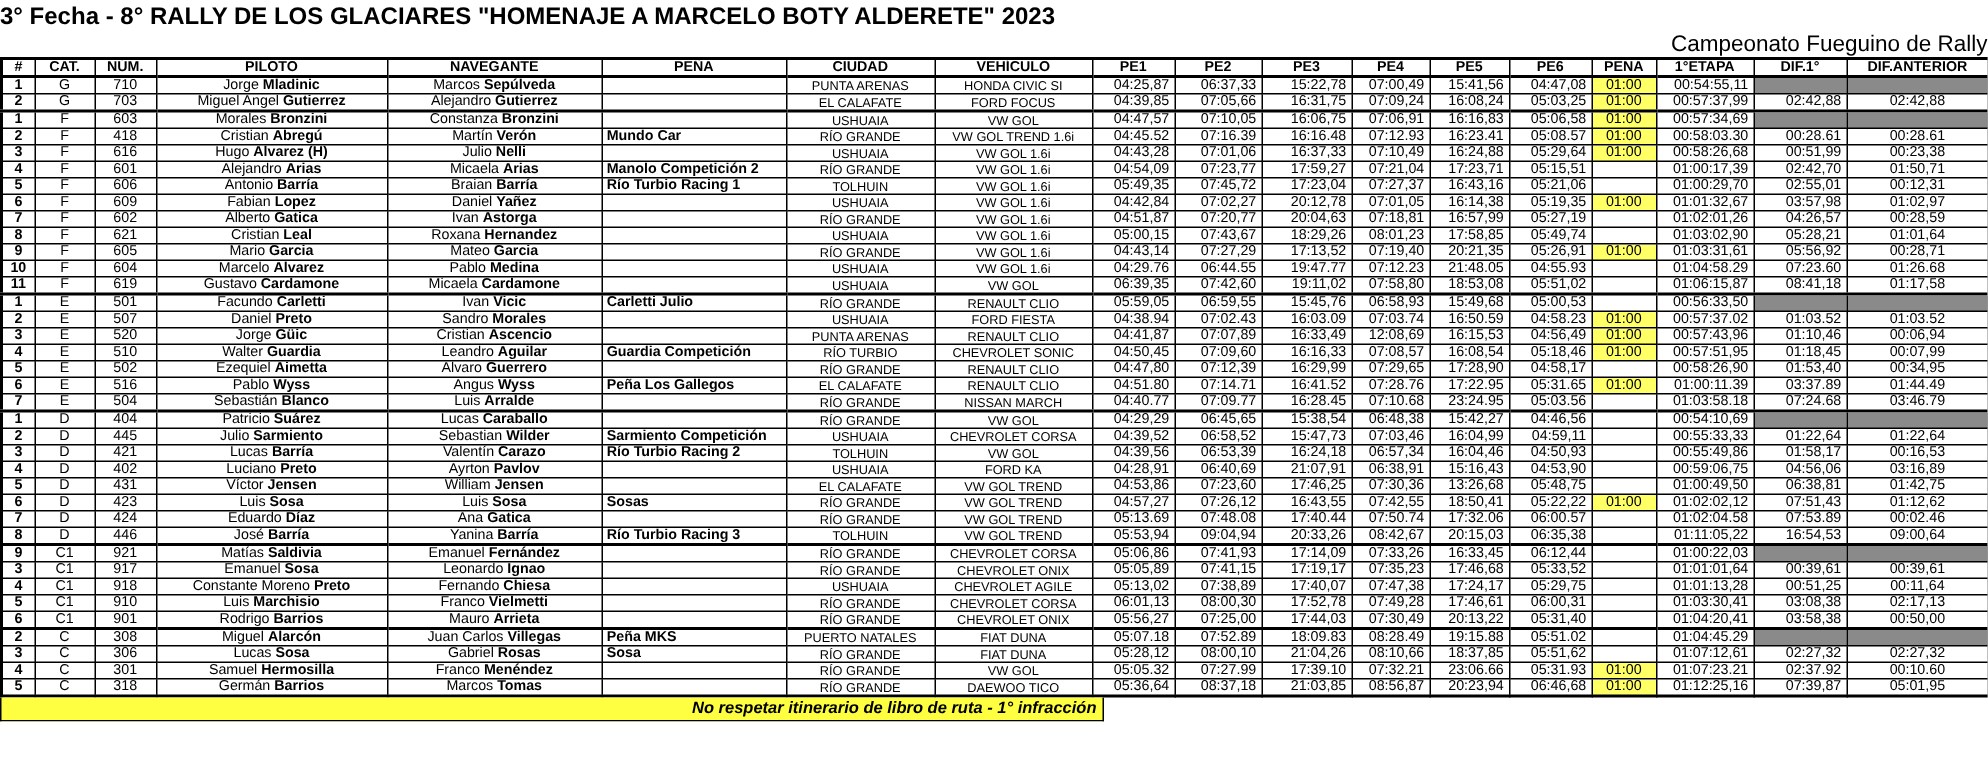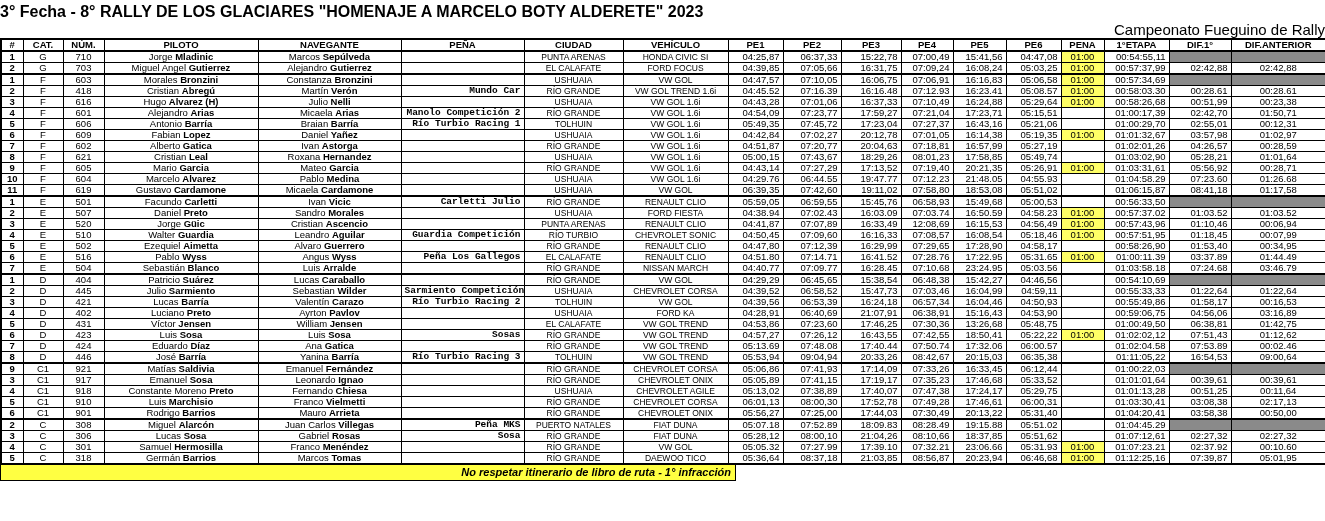--- a/index.html
+++ b/index.html
@@ -9,21 +9,21 @@
   .title1{font-size:16px;font-weight:bold;text-align:left;line-height:19px;}
   .title2{font-size:15px;text-align:center;line-height:18px;}
   .title3{font-size:15px;text-align:right;line-height:17px;}
   table{border-collapse:collapse;width:1325px;table-layout:fixed;border:2px solid #000;}
   th,td{border:1px solid #000;padding:0 3px;font-size:9.5px;height:10px;line-height:10px;white-space:nowrap;overflow:hidden;}
   th{font-weight:bold;font-size:9.5px;text-align:center;border-bottom:2px solid #000;background:#fff;}
   tr.group-start td{border-top:2px solid #000;}
   .c-pos{font-weight:bold;text-align:center;}
   .c-cat,.c-num{text-align:center;}
   .c-pilot,.c-nav{text-align:center;}
-  .c-team{font-weight:bold;text-align:right;font-family:Liberation Mono, monospace;}
+  .c-team{font-weight:bold;text-align:left;}
   .c-city,.c-veh{text-align:center;font-size:8.5px;}
   .c-time,.c-etapa,.c-dif{text-align:right;}
   .c-pena{text-align:center;}
   .c-difant{text-align:center;}
   .pena-hit{background:var(--pena-yellow,#ffff66);}
   .gap-filled{background:var(--gap-gray,#8a8a8a);}
   .note{width:726px;border:1px solid #000;border-top:none;background:var(--note-yellow,#ffff42);
         font-weight:bold;font-style:italic;font-size:11px;line-height:13px;padding:1px 4px;text-align:right;}
 </style>
 </head>

